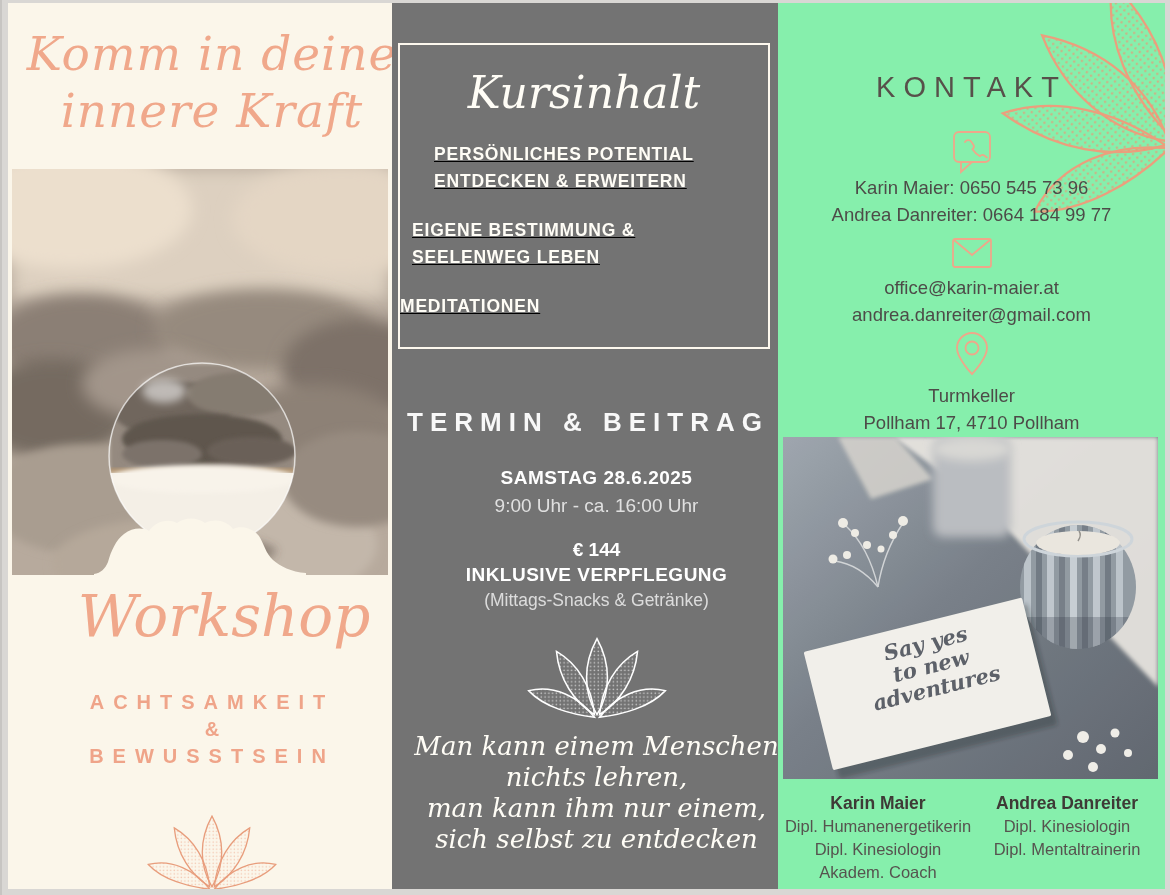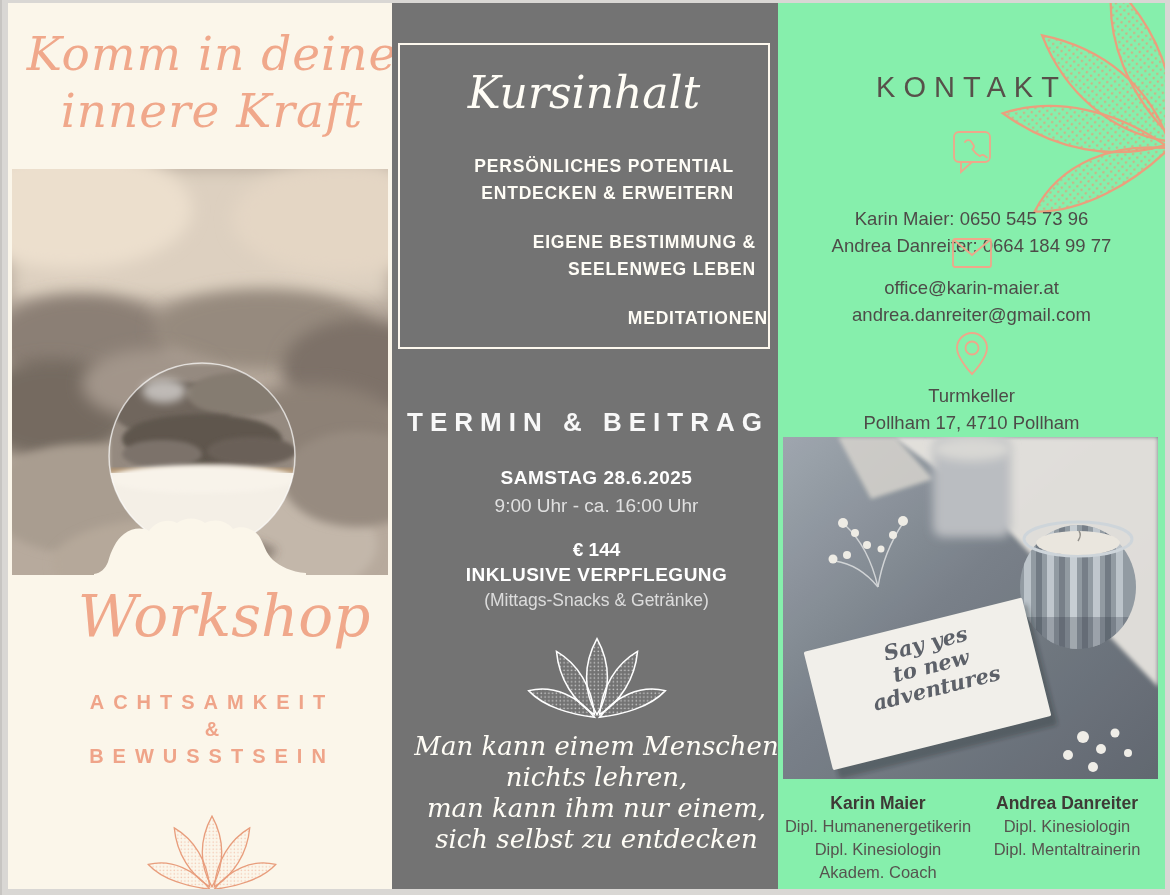--- a/index.html
+++ b/index.html
@@ -26,21 +26,21 @@
     font-size:58px;line-height:70px;color:#f0a88b;padding-left:24px;}
   .l-sub{position:absolute;top:686px;left:0;right:0;text-align:center;color:#efa489;
     font-weight:600;font-size:20px;line-height:27px;letter-spacing:9px;}
   .l-sub .amp{letter-spacing:0;}
   .l-lotus{position:absolute;top:806px;left:50%;transform:translateX(-50%);}
 
   
   .m-box{position:absolute;left:6px;top:40px;width:372px;height:306px;
     border:2px solid #fdf8ee;box-sizing:border-box;}
   .m-kurs{margin-top:20px;text-align:center;color:#fffdf6;font-size:44px;line-height:56px;}
-  .m-items{margin-top:32px;text-align:right;}
+  .m-items{margin-top:20px;text-align:left;text-decoration:underline;}
   .m-item{color:#fffdf6;font-weight:700;font-size:17.5px;line-height:27px;
     letter-spacing:.8px;margin:0 auto 22px auto;}
   .m-item.w1{max-width:300px;}
   .m-item.w2{max-width:344px;}
   .m-termin{position:absolute;top:404px;left:0;right:17px;text-align:center;white-space:nowrap;
     color:rgba(255,255,255,.95);font-size:26px;font-weight:600;letter-spacing:7px;}
   .m-line{position:absolute;left:0;right:0;text-align:center;color:#ffffff;}
   .m-date{top:464px;font-size:19px;font-weight:700;letter-spacing:.5px;}
   .m-time{top:492px;font-size:19px;color:rgba(255,255,255,.78);}
   .m-price{top:536px;font-size:19px;font-weight:700;}
@@ -54,21 +54,21 @@
   .r-corner-lotus{position:absolute;left:252px;top:-42px;
     transform:rotate(-50deg);transform-origin:150px 190px;}
   .r-kontakt{position:absolute;top:68px;left:0;right:0;text-align:center;
     font-size:29px;letter-spacing:8px;color:#57504a;font-weight:500;}
   .r-icon{position:absolute;left:50%;transform:translateX(-50%);}
   .r-icon-phone{top:124px;}
   .r-icon-mail{top:234px;}
   .r-icon-pin{top:328px;}
   .r-text{position:absolute;left:0;right:0;text-align:center;color:#4d4b48;
     font-size:18.5px;line-height:26.5px;}
-  .r-phones{top:172px;margin-top:31px;}
+  .r-phones{top:172px;}
   .r-emails{top:272px;}
   .r-loc{top:380px;}
   .r-photo{position:absolute;left:5px;top:434px;width:375px;height:342px;overflow:hidden;}
   .r-card-text{position:absolute;left:58px;top:194px;width:180px;text-align:center;
     transform:rotate(-14deg);color:#5d6169;font-size:21px;line-height:23px;font-weight:600;}
   .r-people{position:absolute;top:788px;left:0;right:0;}
   .r-col{position:absolute;top:0;text-align:center;}
   .r-col-1{left:0;width:200px;}
   .r-col-2{left:196px;width:186px;}
   .r-name{font-size:17.5px;font-weight:700;color:#3e3a36;line-height:24px;}

